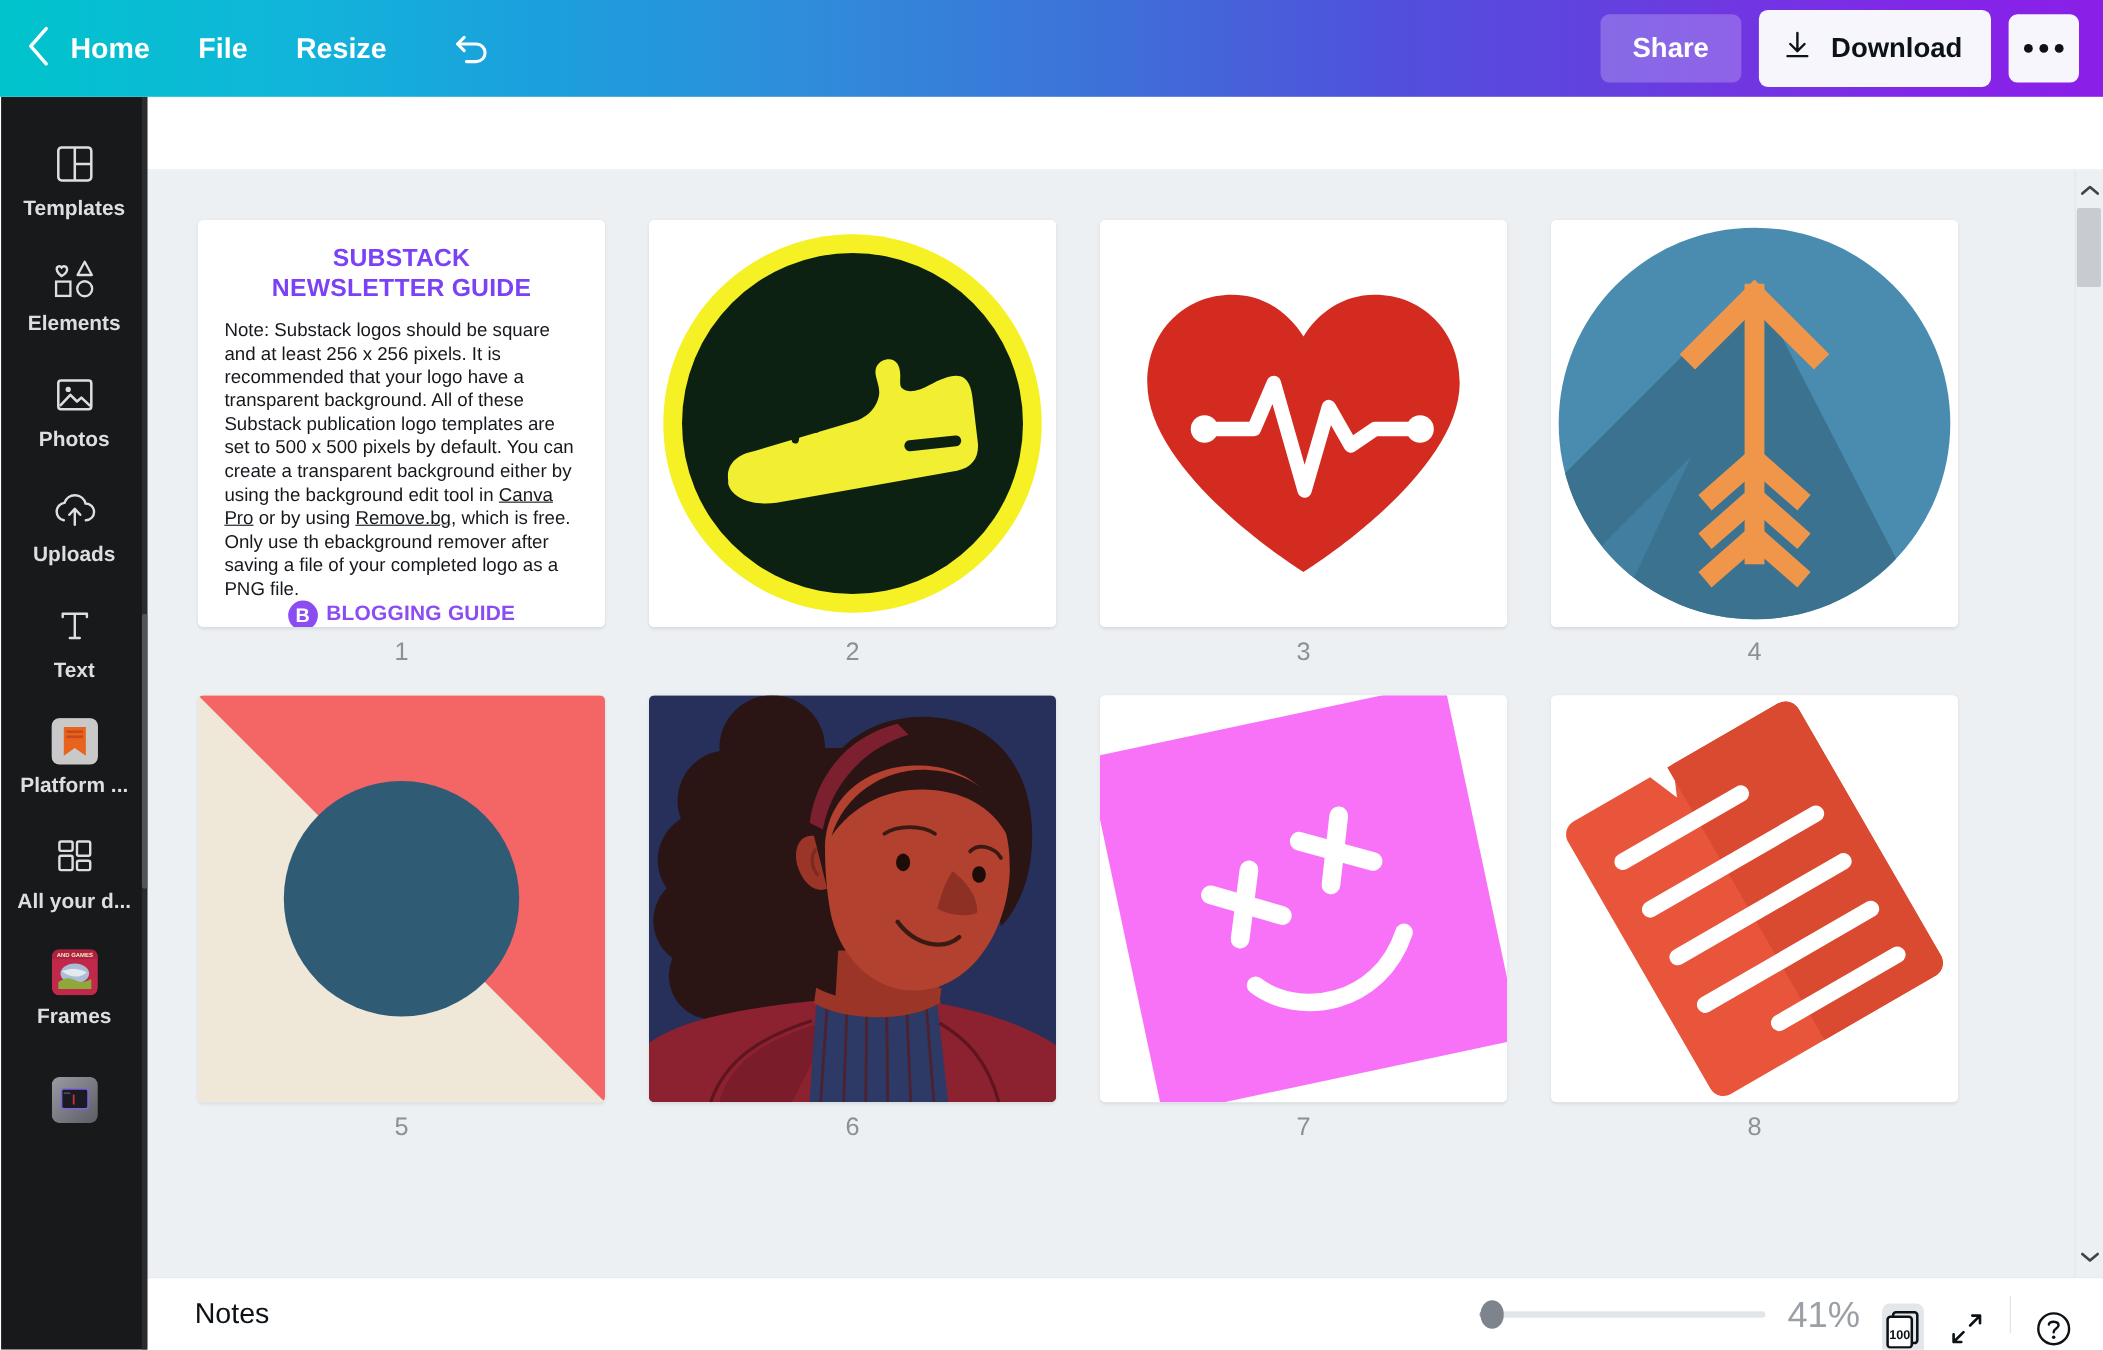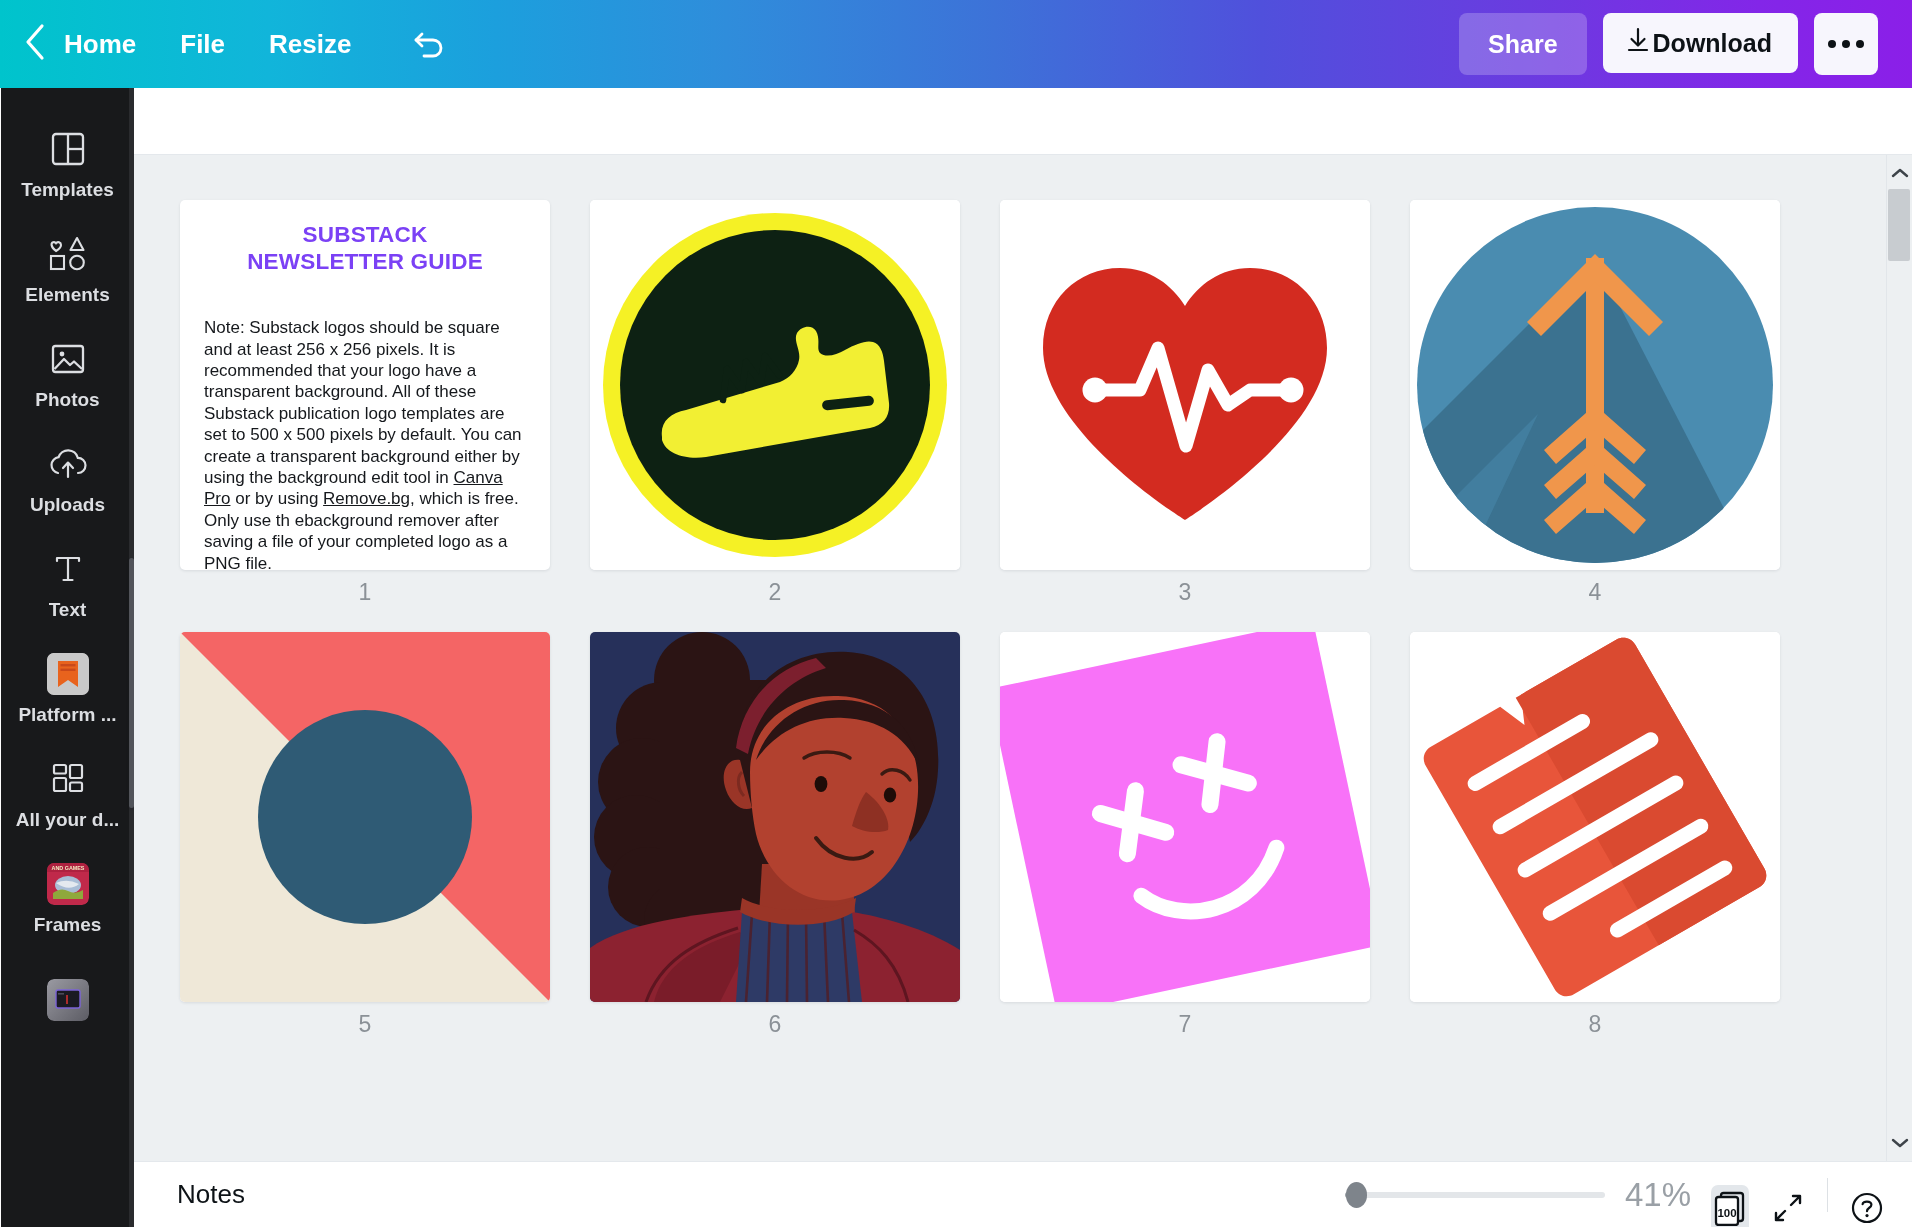--- a/index.html
+++ b/index.html
@@ -29,33 +29,33 @@
     color: #fff; font-size: 26px; font-weight: 600;
     padding: 0 22px; height: 54px; display: flex; align-items: center;
     border-radius: 6px; cursor: pointer; white-space: nowrap;
   }
   .hdr-item.home { margin-left: 4px; padding-left: 14px; justify-content: center; }
   .hdr-icon-btn {
     width: 62px; height: 58px; display: flex; align-items: center;
     justify-content: center; margin-left: 26px; border-radius: 6px; cursor: pointer;
   }
   .hdr-right {
-    margin-left: auto; display: flex; 
-    gap: 16px; padding-right: 34px; border-radius: 12px;
+    margin-left: auto; display: flex; align-items: center;
+    gap: 16px; padding-right: 22px; border-radius: 12px;
   }
   .btn-share {
     background: rgba(255,255,255,0.22);
     color: #fff; font-size: 25px; font-weight: 600;
     height: 62px; padding: 0 29px; border-radius: 8px;
     display: flex; align-items: center; cursor: pointer; border: none;
   }
   .btn-download {
     background: #F7F6FD; color: #0D1216; font-size: 25px; font-weight: 600;
-    height: 60px; padding: 0 26px 0 20px; border-radius: 8px;
-    display: flex; align-items: center; gap: 0; cursor: pointer; border: none;
+    height: 70px; padding: 0 26px 0 20px; border-radius: 8px;
+    display: flex; align-items: center; gap: 16px; cursor: pointer; border: none;
   }
   .btn-more {
     background: #F7F6FD; width: 64px; height: 62px; border-radius: 8px;
     display: flex; align-items: center; justify-content: center; gap: 6px;
     cursor: pointer; border: none;
   }
   .dot3 { width: 8px; height: 8px; border-radius: 50%; background: #0D1216; }
 
   
   #sidebar {
@@ -107,21 +107,20 @@
     width: 1660px;
     display: grid; grid-template-columns: repeat(4, 370px);
     column-gap: 40px; row-gap: 26px;
   }
   .cell { width: 370px; }
   .thumb {
     width: 370px; height: 370px; background: #fff;
     border-radius: 5px; overflow: hidden; position: relative;
     box-shadow: 0 1px 3px rgba(22,34,51,0.10);
     cursor: pointer;
-    gap: 28px;
   }
   .pagenum {
     text-align: center; color: #8B9197; font-size: 23px;
     margin-top: 9px; font-weight: 400;
   }
 
   
   .c1 { padding: 22px 24px 14px 24px; display: flex; flex-direction: column; }
   .c1 h1 {
     color: #7B41F5; font-size: 22.5px; font-weight: 800; text-align: center;

